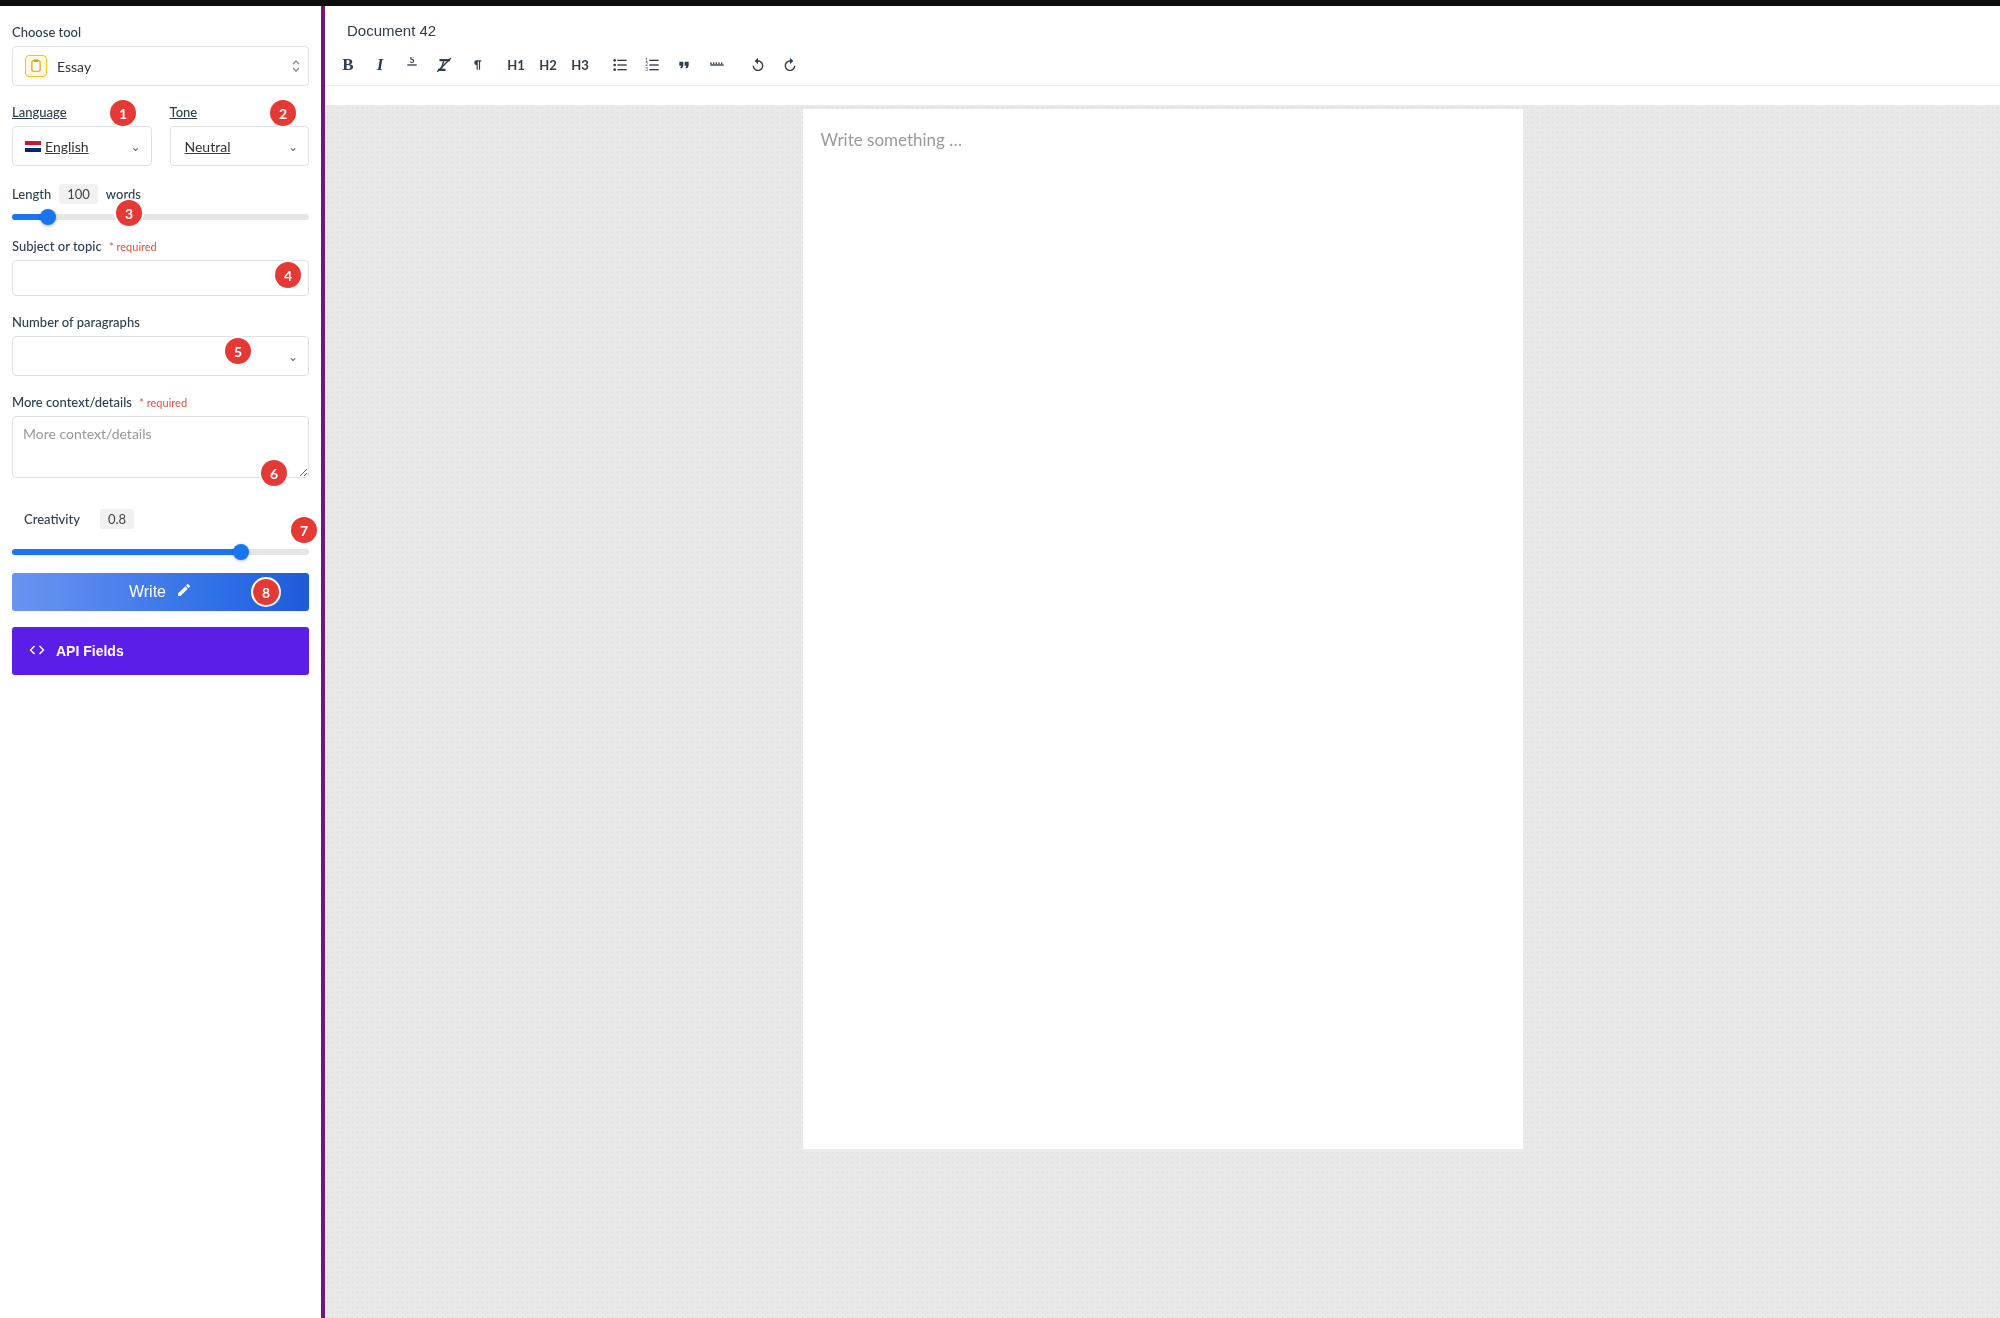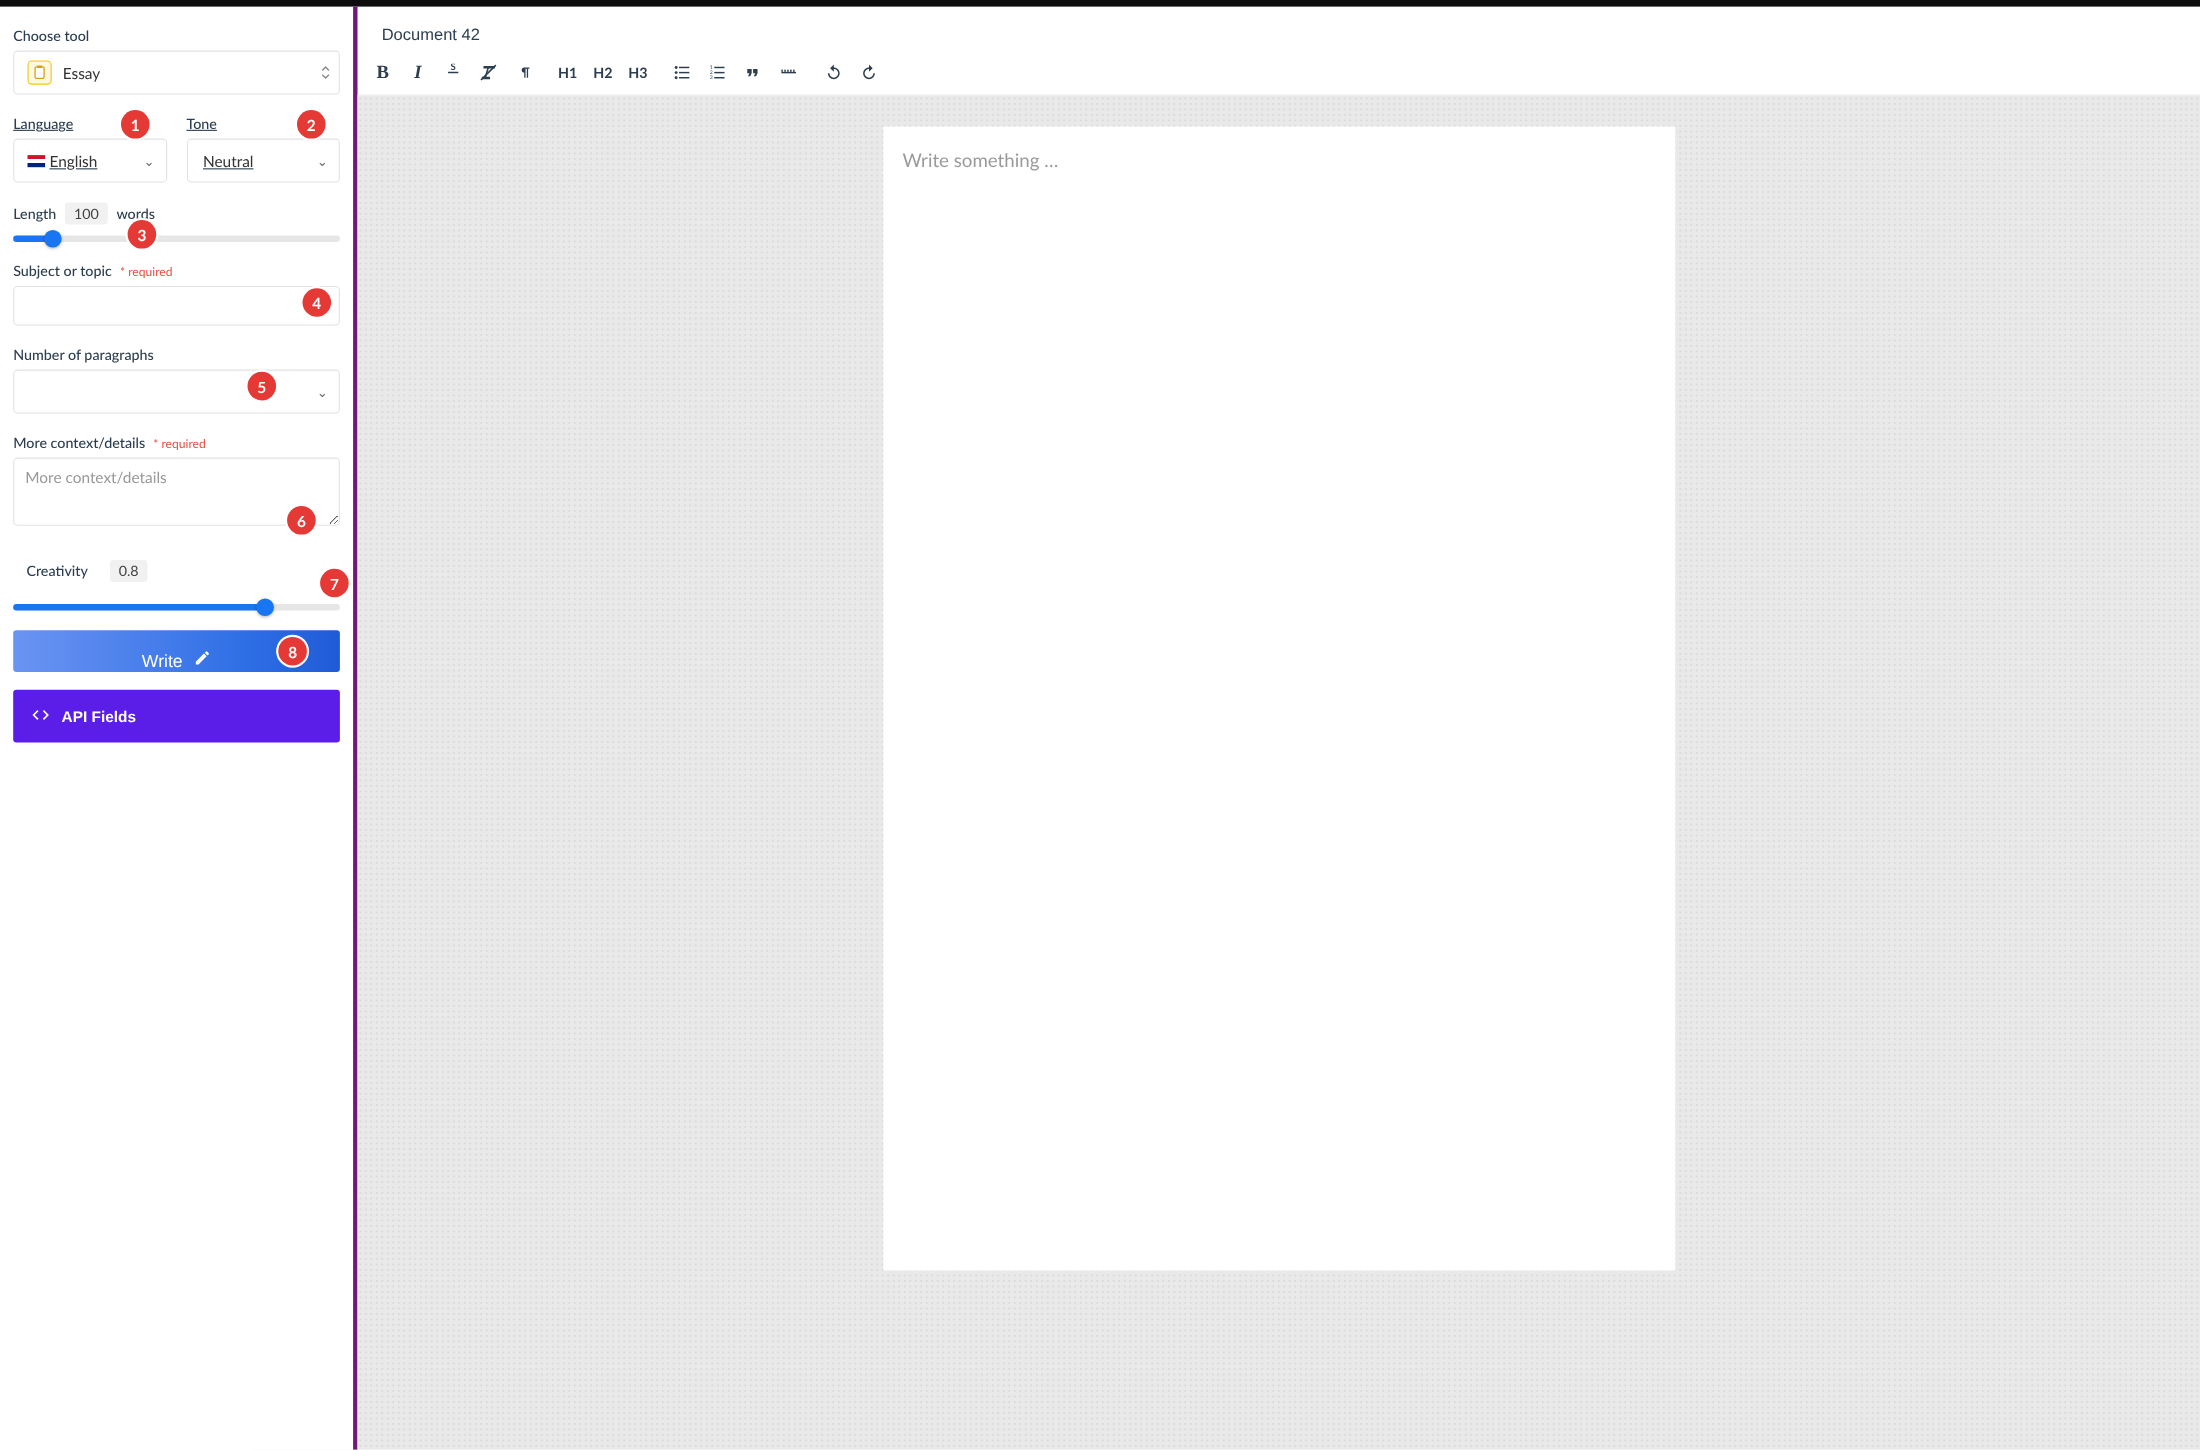--- a/index.html
+++ b/index.html
@@ -86,21 +86,21 @@
     padding:8px 10px; font-size:14px; font-family:inherit; color:#333;
     resize:vertical;
   }
   input.text-input { height:36px; }
   textarea.text-input { height:62px; }
   textarea.text-input::placeholder { color:#999; }
   .write-btn {
     width:100%; height:38px; border:none; border-radius:3px;
     background: linear-gradient(90deg, #6b94f2 0%, #2f6fe6 70%, #1f5bd6 100%);
     color:#fff; font-size:16px; font-weight:500;
-    display:flex; align-items:flex-end; justify-content:center; gap:10px;
+    display:flex; align-items:center; justify-content:center; gap:10px;
     cursor:pointer; margin-bottom:16px;
   }
   .api-btn {
     width:100%; height:48px; border:none; border-radius:3px;
     background:#5b1de8; color:#fff; font-size:14px; font-weight:700;
     display:flex; align-items:center; gap:10px; padding:0 16px; cursor:pointer;
   }
   
   .main {
     flex:1; display:flex; flex-direction:column;
@@ -122,22 +122,23 @@
     height:20px; min-width:18px;
   }
   .tb-btn.bold { font-weight:800; font-size:17px; font-family:serif; }
   .tb-btn.italic { font-style:italic; font-weight:700; font-size:17px; font-family:serif; }
   .tb-btn.h { font-weight:700; font-size:13px; }
   .editor-bg {
     flex:1;
     background:#e9e9e9;
     background-image: radial-gradient(#d9d9d9 0.6px, transparent 0.6px);
     background-size:5px 5px;
-    padding:28px;
+    padding:4px;
     overflow:auto;
+    margin-top:19px;
   }
   .paper {
     width:720px; min-height:1040px; background:#fff;
     margin:0 auto; padding:20px 18px;
   }
   .paper .placeholder { color:#9a9a9a; font-size:17px; }
   
   .badge {
     position:absolute; width:26px; height:26px; border-radius:50%;
     background:#e53935; color:#fff; font-weight:700; font-size:14px;

